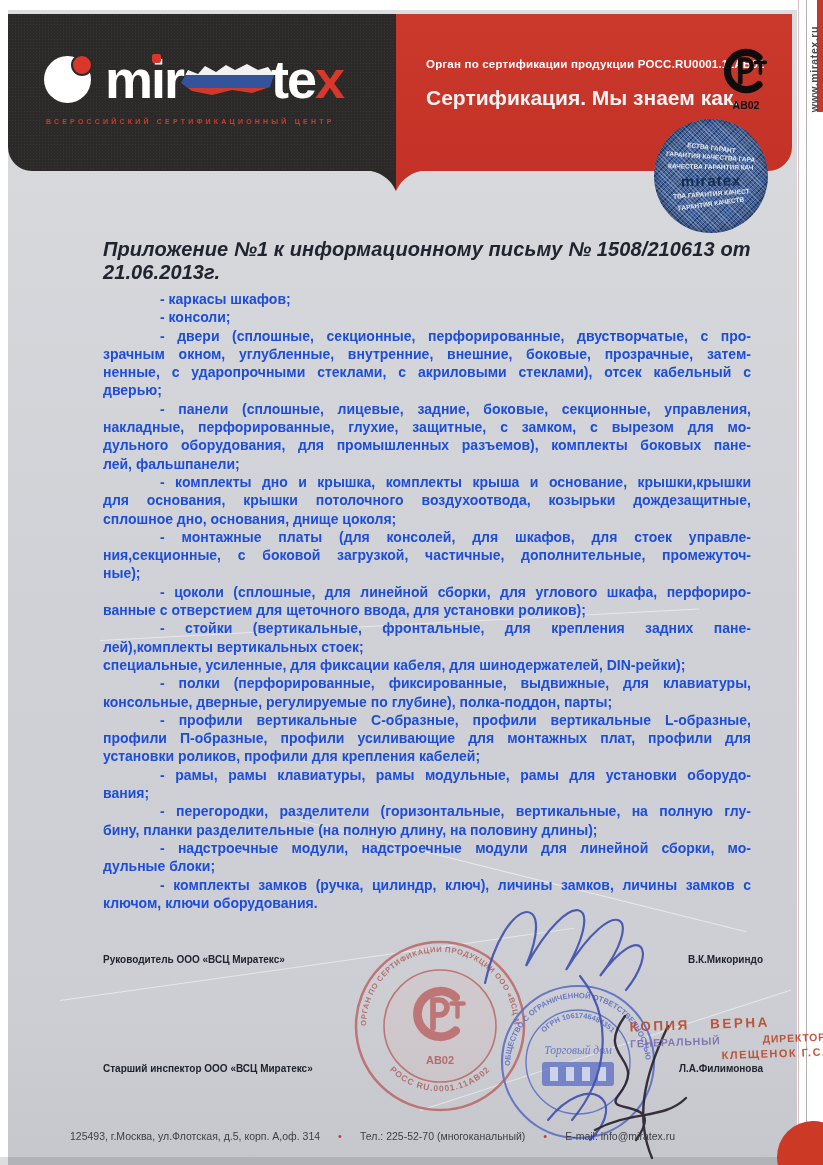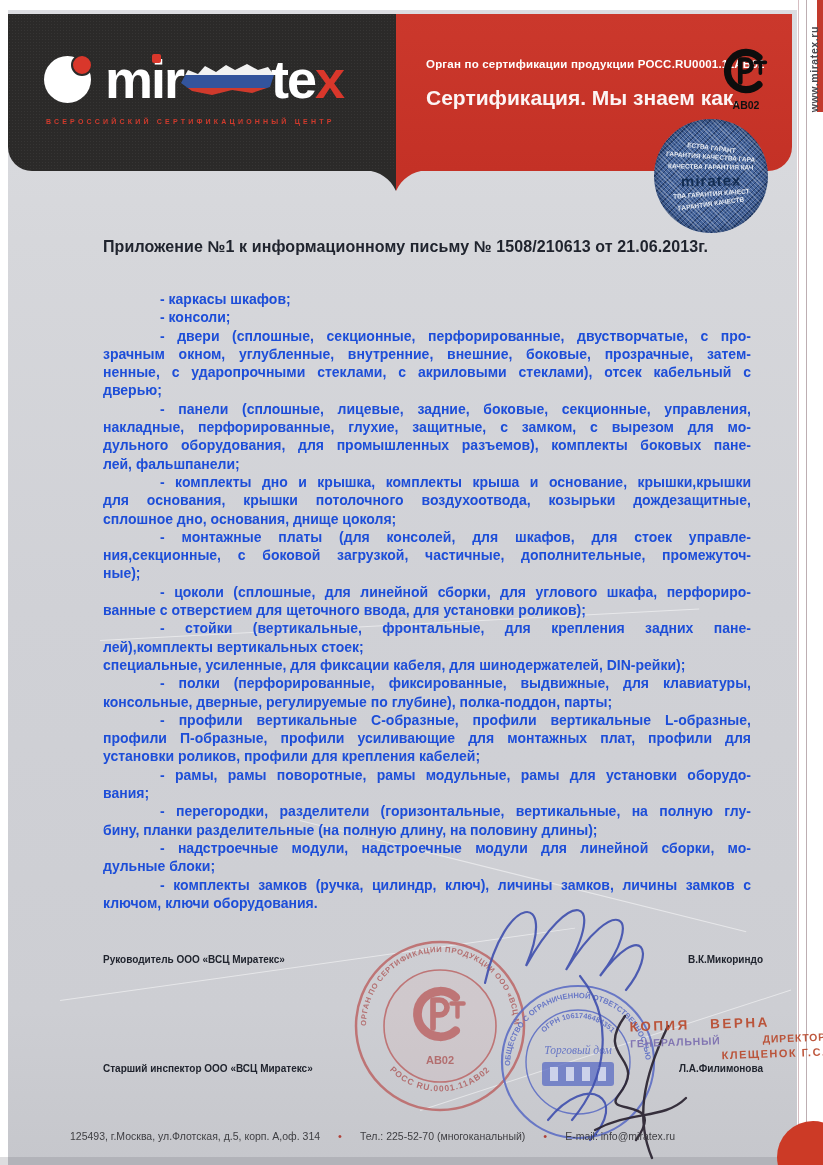--- a/index.html
+++ b/index.html
@@ -49,21 +49,21 @@
   .holo-line{color:rgba(255,255,255,.85);font-size:6.5px;font-weight:bold;white-space:nowrap;line-height:1;}
   .holo-line:nth-child(1){transform:rotate(7deg);}
   .holo-line:nth-child(2){transform:rotate(4deg);}
   .holo-line:nth-child(3){transform:rotate(1deg);}
   .holo-line:nth-child(5){transform:rotate(-4deg);}
   .holo-line:nth-child(6){transform:rotate(-8deg);}
   .holo-line.brand{color:#122c52;font-size:15px;letter-spacing:1px;transform:rotate(-1deg);font-weight:bold;}
 
   
   .doc-title{position:absolute;left:103px;top:238px;width:650px;color:#20242e;
-             font-size:16px;font-weight:bold;letter-spacing:.1px;}
+             font-size:20px;font-weight:bold;letter-spacing:.1px;font-style:italic;}
   .doc-body{position:absolute;left:103px;top:290px;width:648px;color:#1d4ed8;
             font-size:14px;font-weight:bold;line-height:18.3px;}
   .body-line{width:648px;}
   .body-line.pfirst{text-indent:57px;}
   .body-line.just{text-align:justify;text-align-last:justify;}
 
   .sig-row{position:absolute;left:103px;width:660px;display:flex;justify-content:space-between;
            color:#20242e;font-size:10px;font-weight:bold;z-index:6;}
   .sig1{top:954px;}
   .sig2{top:1063px;}
@@ -185,21 +185,21 @@
       <div class="body-line pfirst just">- цоколи (сплошные, для линейной сборки, для углового шкафа, перфориро-</div>
       <div class="body-line">ванные с отверстием для щеточного ввода, для установки роликов);</div>
       <div class="body-line pfirst just">- стойки (вертикальные, фронтальные, для крепления задних пане-</div>
       <div class="body-line">лей),комплекты вертикальных стоек;</div>
       <div class="body-line">специальные, усиленные, для фиксации кабеля, для шинодержателей, DIN-рейки);</div>
       <div class="body-line pfirst just">- полки (перфорированные, фиксированные, выдвижные, для клавиатуры,</div>
       <div class="body-line">консольные, дверные, регулируемые по глубине), полка-поддон, парты;</div>
       <div class="body-line pfirst just">- профили вертикальные С-образные, профили вертикальные L-образные,</div>
       <div class="body-line just">профили П-образные, профили усиливающие для монтажных плат, профили для</div>
       <div class="body-line">установки роликов, профили для крепления кабелей;</div>
-      <div class="body-line pfirst just">- рамы, рамы поворотные, рамы модульные, рамы для установки оборудо-</div>
+      <div class="body-line pfirst just">- рамы, рамы клавиатуры, рамы модульные, рамы для установки оборудо-</div>
       <div class="body-line">вания;</div>
       <div class="body-line pfirst just">- перегородки, разделители (горизонтальные, вертикальные, на полную глу-</div>
       <div class="body-line">бину, планки разделительные (на полную длину, на половину длины);</div>
       <div class="body-line pfirst just">- надстроечные модули, надстроечные модули для линейной сборки, мо-</div>
       <div class="body-line">дульные блоки;</div>
       <div class="body-line pfirst just">- комплекты замков (ручка, цилиндр, ключ), личины замков, личины замков с</div>
       <div class="body-line">ключом, ключи оборудования.</div>
     </div>
 
   <svg class="stamp-red" width="176" height="176" viewBox="0 0 176 176">

